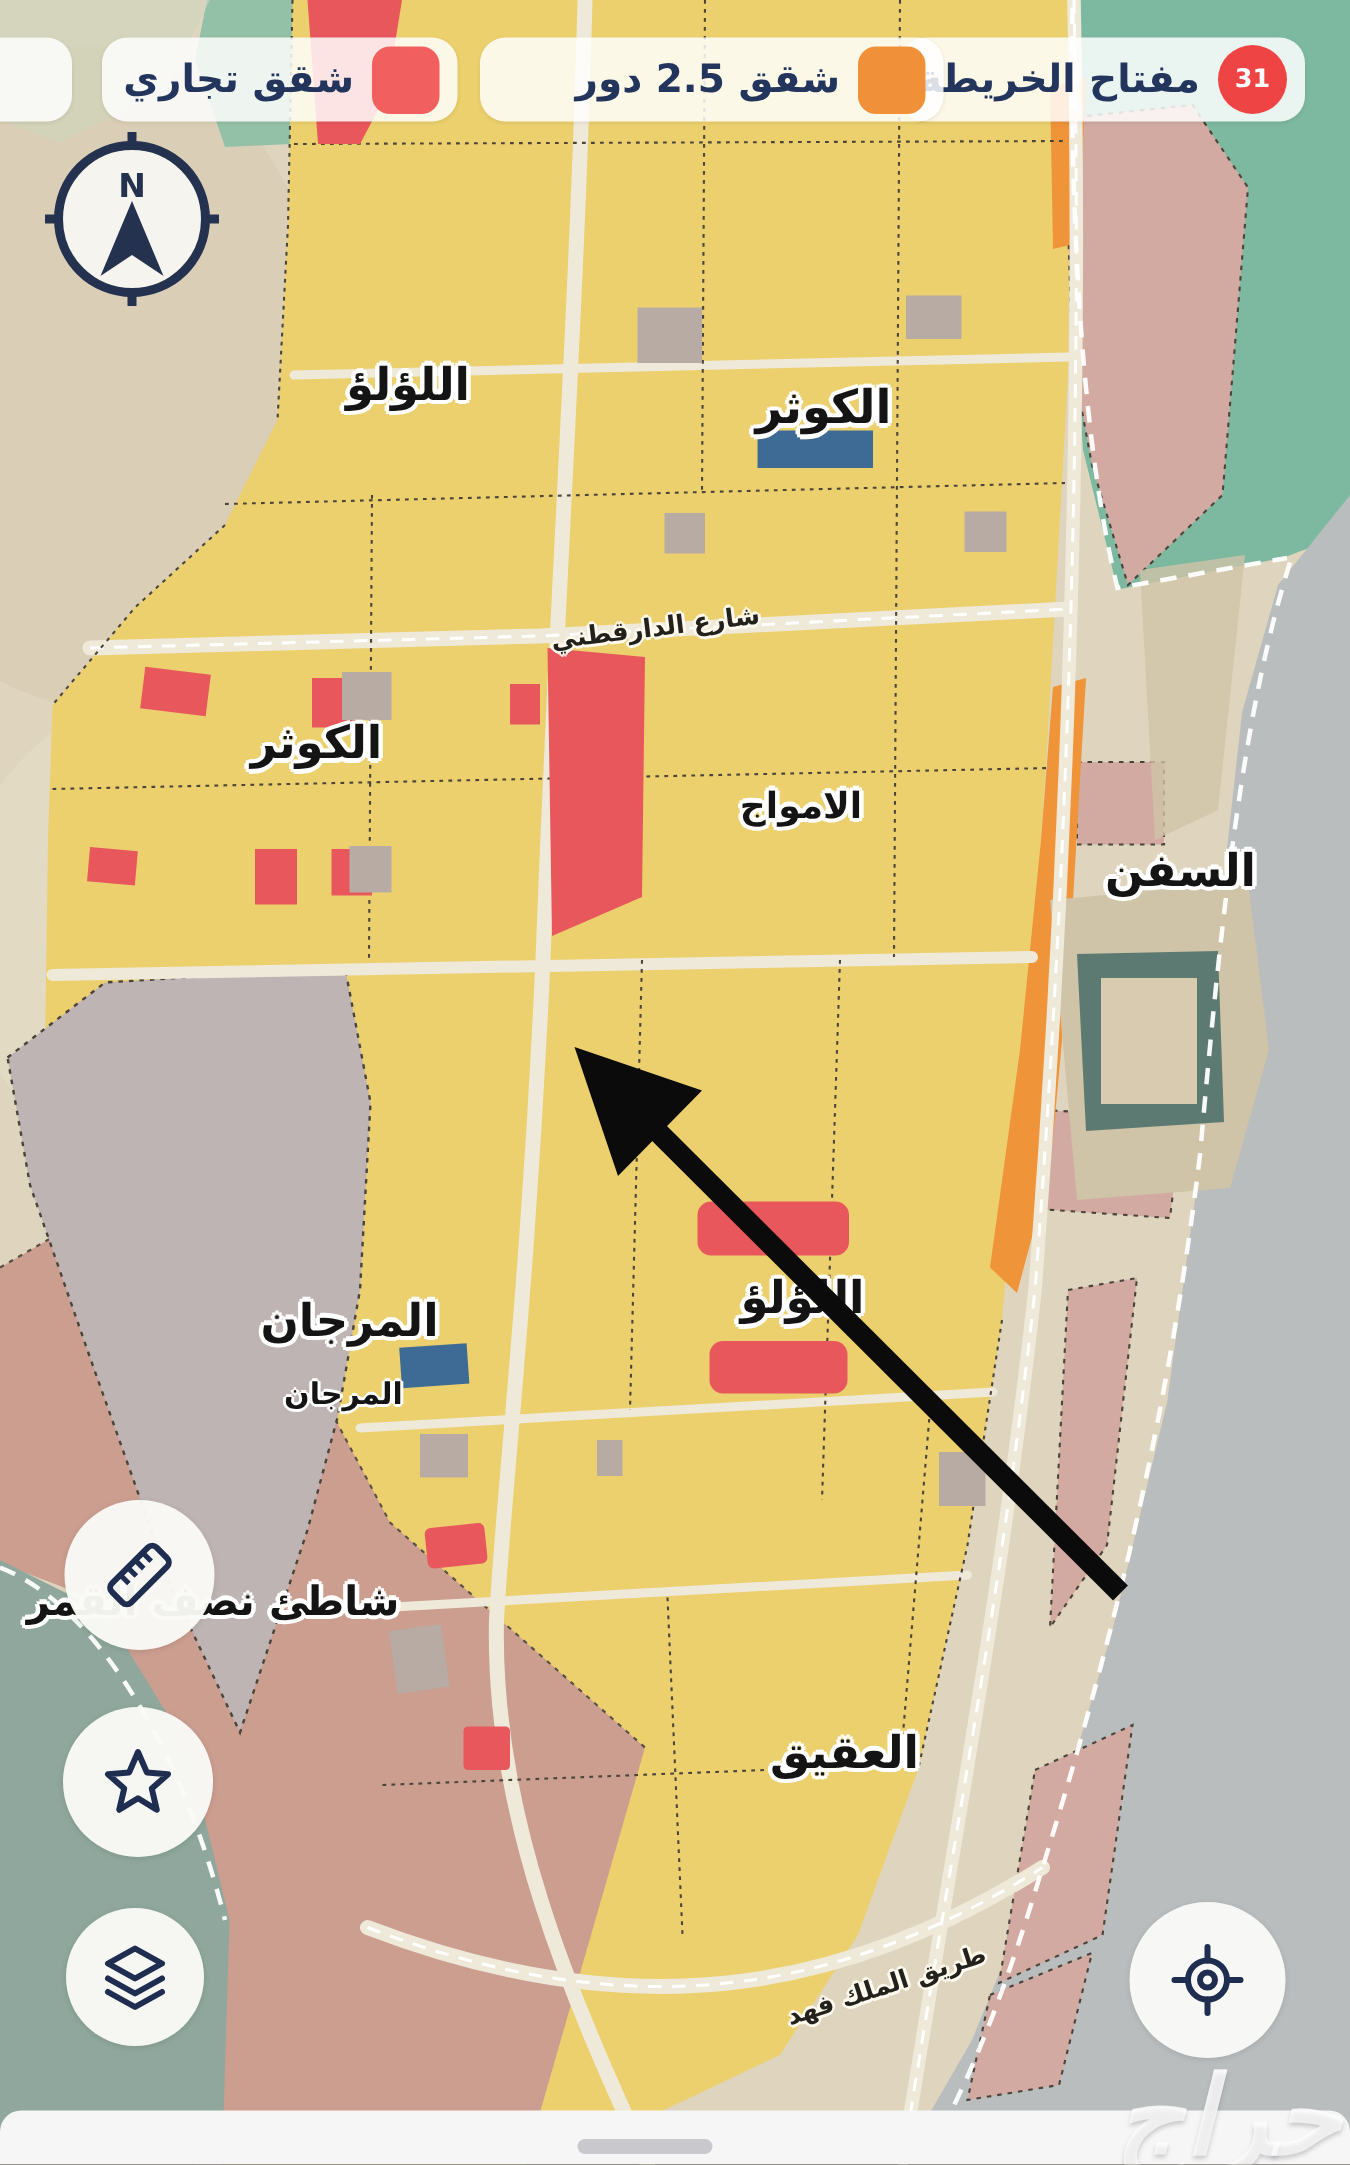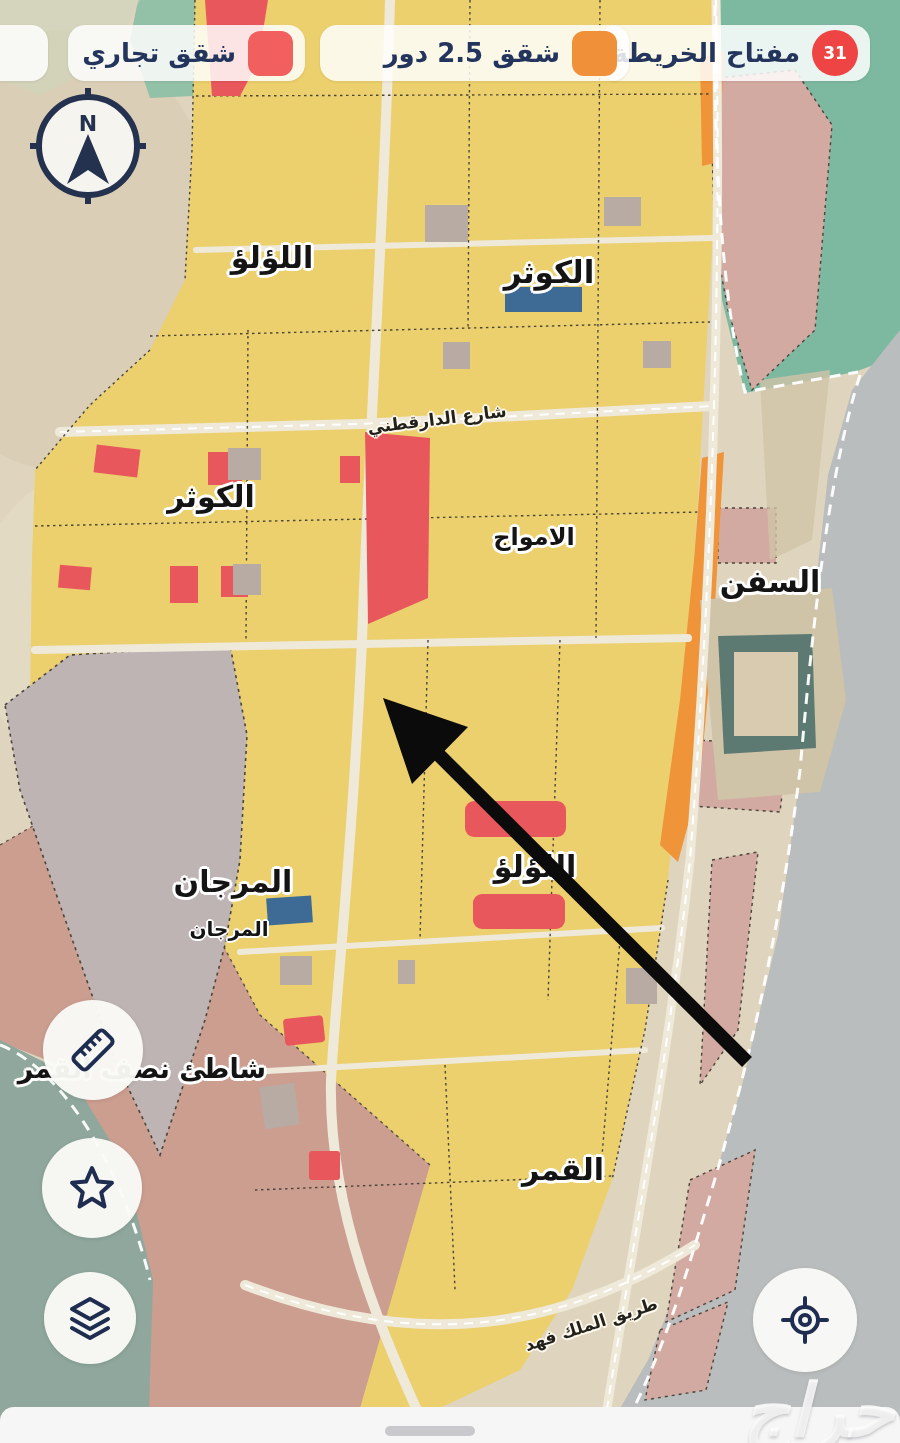--- a/index.html
+++ b/index.html
@@ -183,26 +183,26 @@
 
       <rect fill="#3e6b96" x="505" y="287" width="77" height="25"></rect>
       <rect fill="#3e6b96" x="267" y="897" width="45" height="27" transform="rotate(-4 289 910)"></rect>
     </g>
   </svg>
 
   <div class="dlabel" style="left:272px;top:257px;font-size:30px;">اللؤلؤ</div>
   <div class="dlabel" style="left:549px;top:272px;font-size:31px;">الكوثر</div>
   <div class="dlabel" style="left:211px;top:496px;font-size:30px;">الكوثر</div>
   <div class="dlabel" style="left:534px;top:537px;font-size:24px;">الامواج</div>
-  <div class="dlabel" style="left:770px;top:581px;font-size:30px;">السفن</div>
+  <div class="dlabel" style="left:787px;top:581px;font-size:30px;">السفن</div>
   <div class="dlabel" style="left:233px;top:881px;font-size:30px;">المرجان</div>
   <div class="dlabel sm" style="left:229px;top:929px;">المرجان</div>
   <div class="dlabel" style="left:535px;top:866px;font-size:30px;">اللؤلؤ</div>
   <div class="dlabel" style="left:142px;top:1068px;font-size:27px;">شاطئ نصف القمر</div>
-  <div class="dlabel" style="left:563px;top:1169px;font-size:30px;">القمر</div>
+  <div class="dlabel" style="left:563px;top:1169px;font-size:30px;">العقيق</div>
   <div class="rlabel" style="left:437px;top:419px;transform:translate(-50%,-50%) rotate(-7deg);">شارع الدارقطني</div>
   <div class="rlabel" style="left:591px;top:1324px;transform:translate(-50%,-50%) rotate(-18deg);">طريق الملك فهد</div>
 
   <svg id="arrow-svg" width="900" height="1443" viewBox="0 0 900 1443">
     <line x1="747" y1="1062" x2="432" y2="748" stroke="#0b0b0b" stroke-width="14"></line>
     <polygon points="383,698 468,727 412,784" fill="#0b0b0b"></polygon>
   </svg>
 
   <div class="chip" style="left:600px;width:270px;">
     <div class="badge">31</div>

